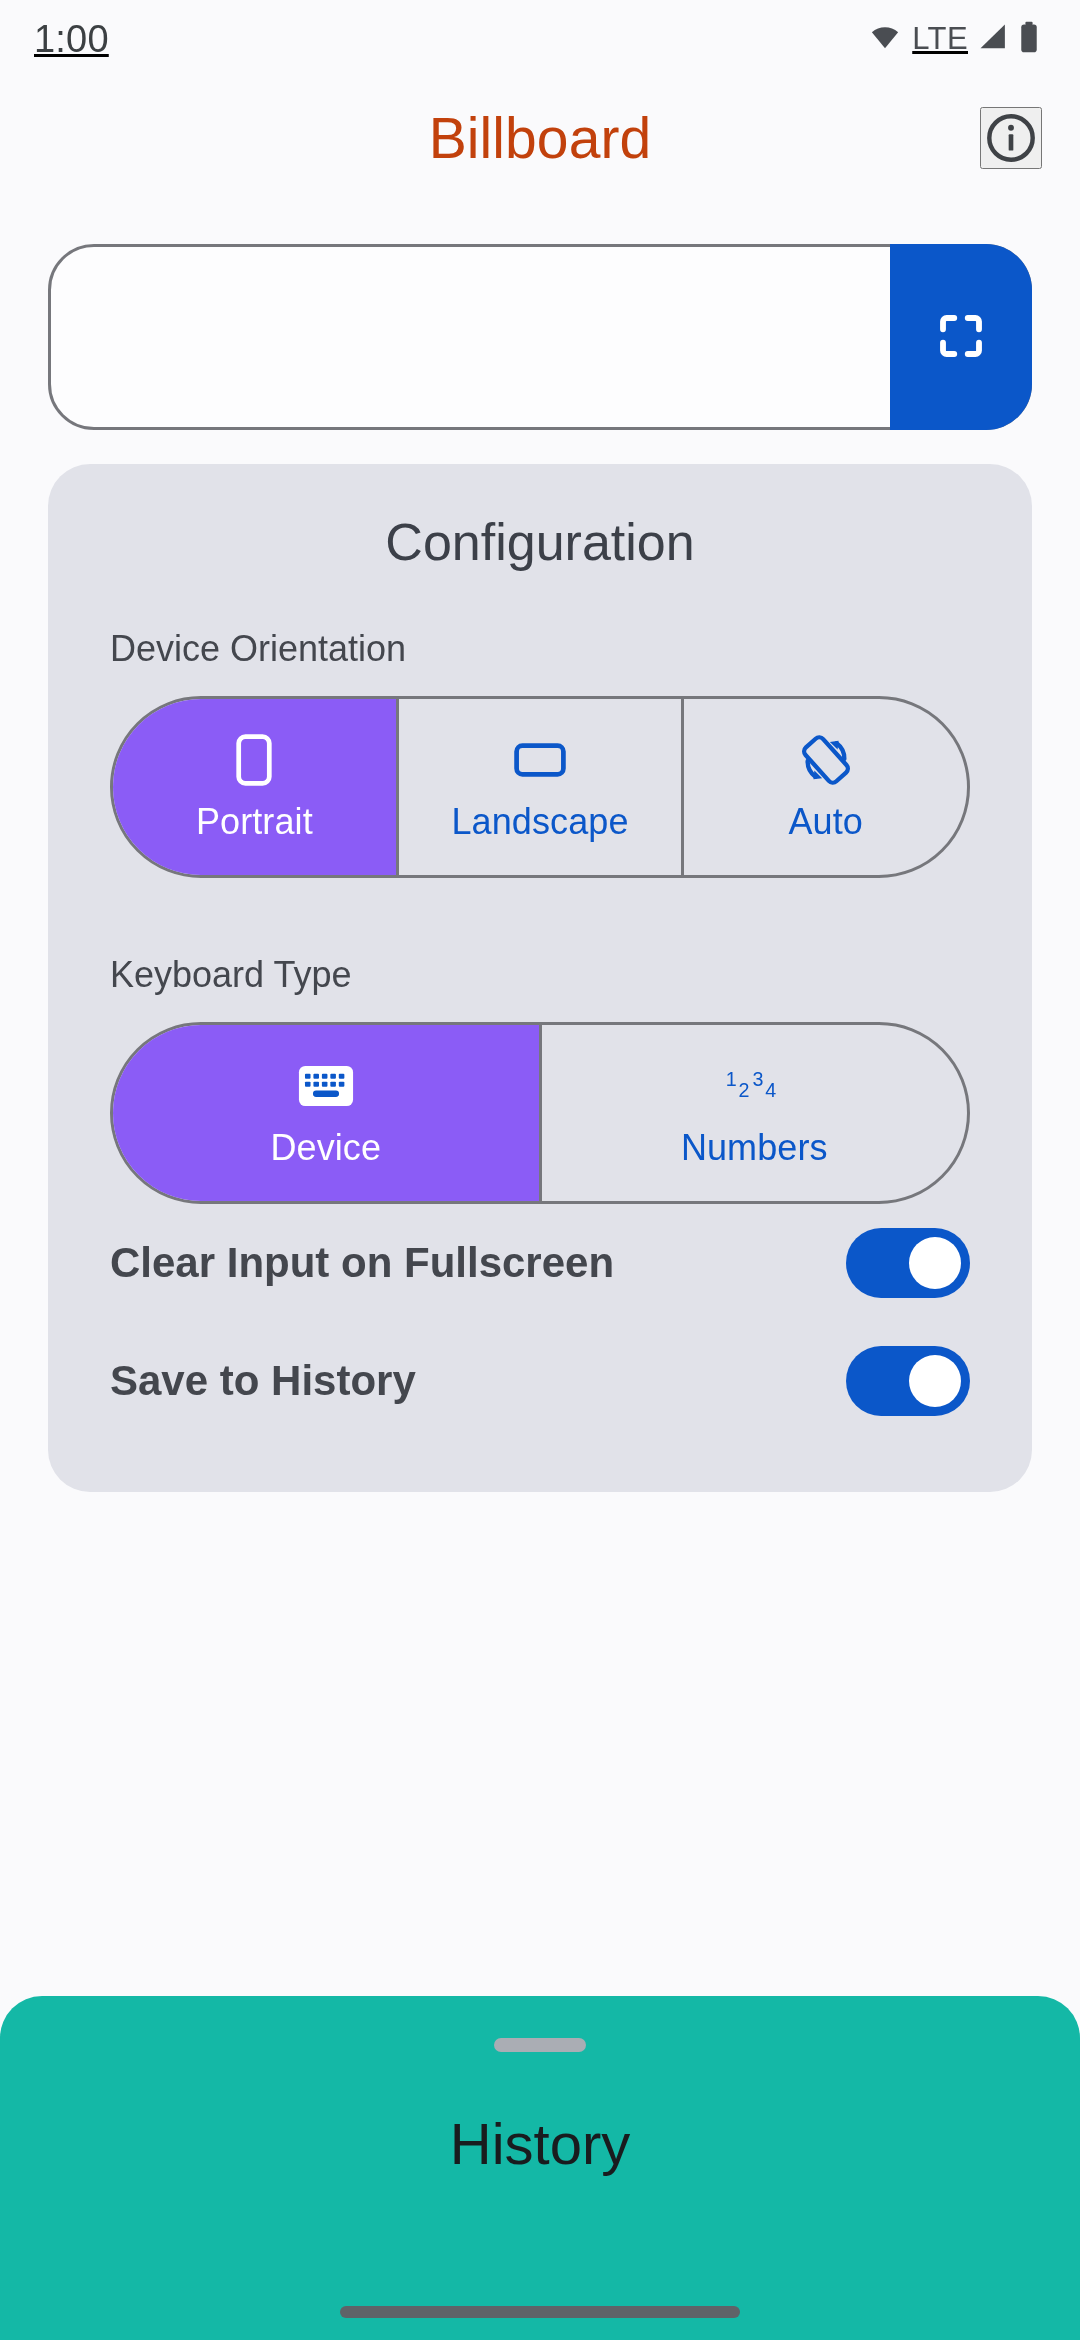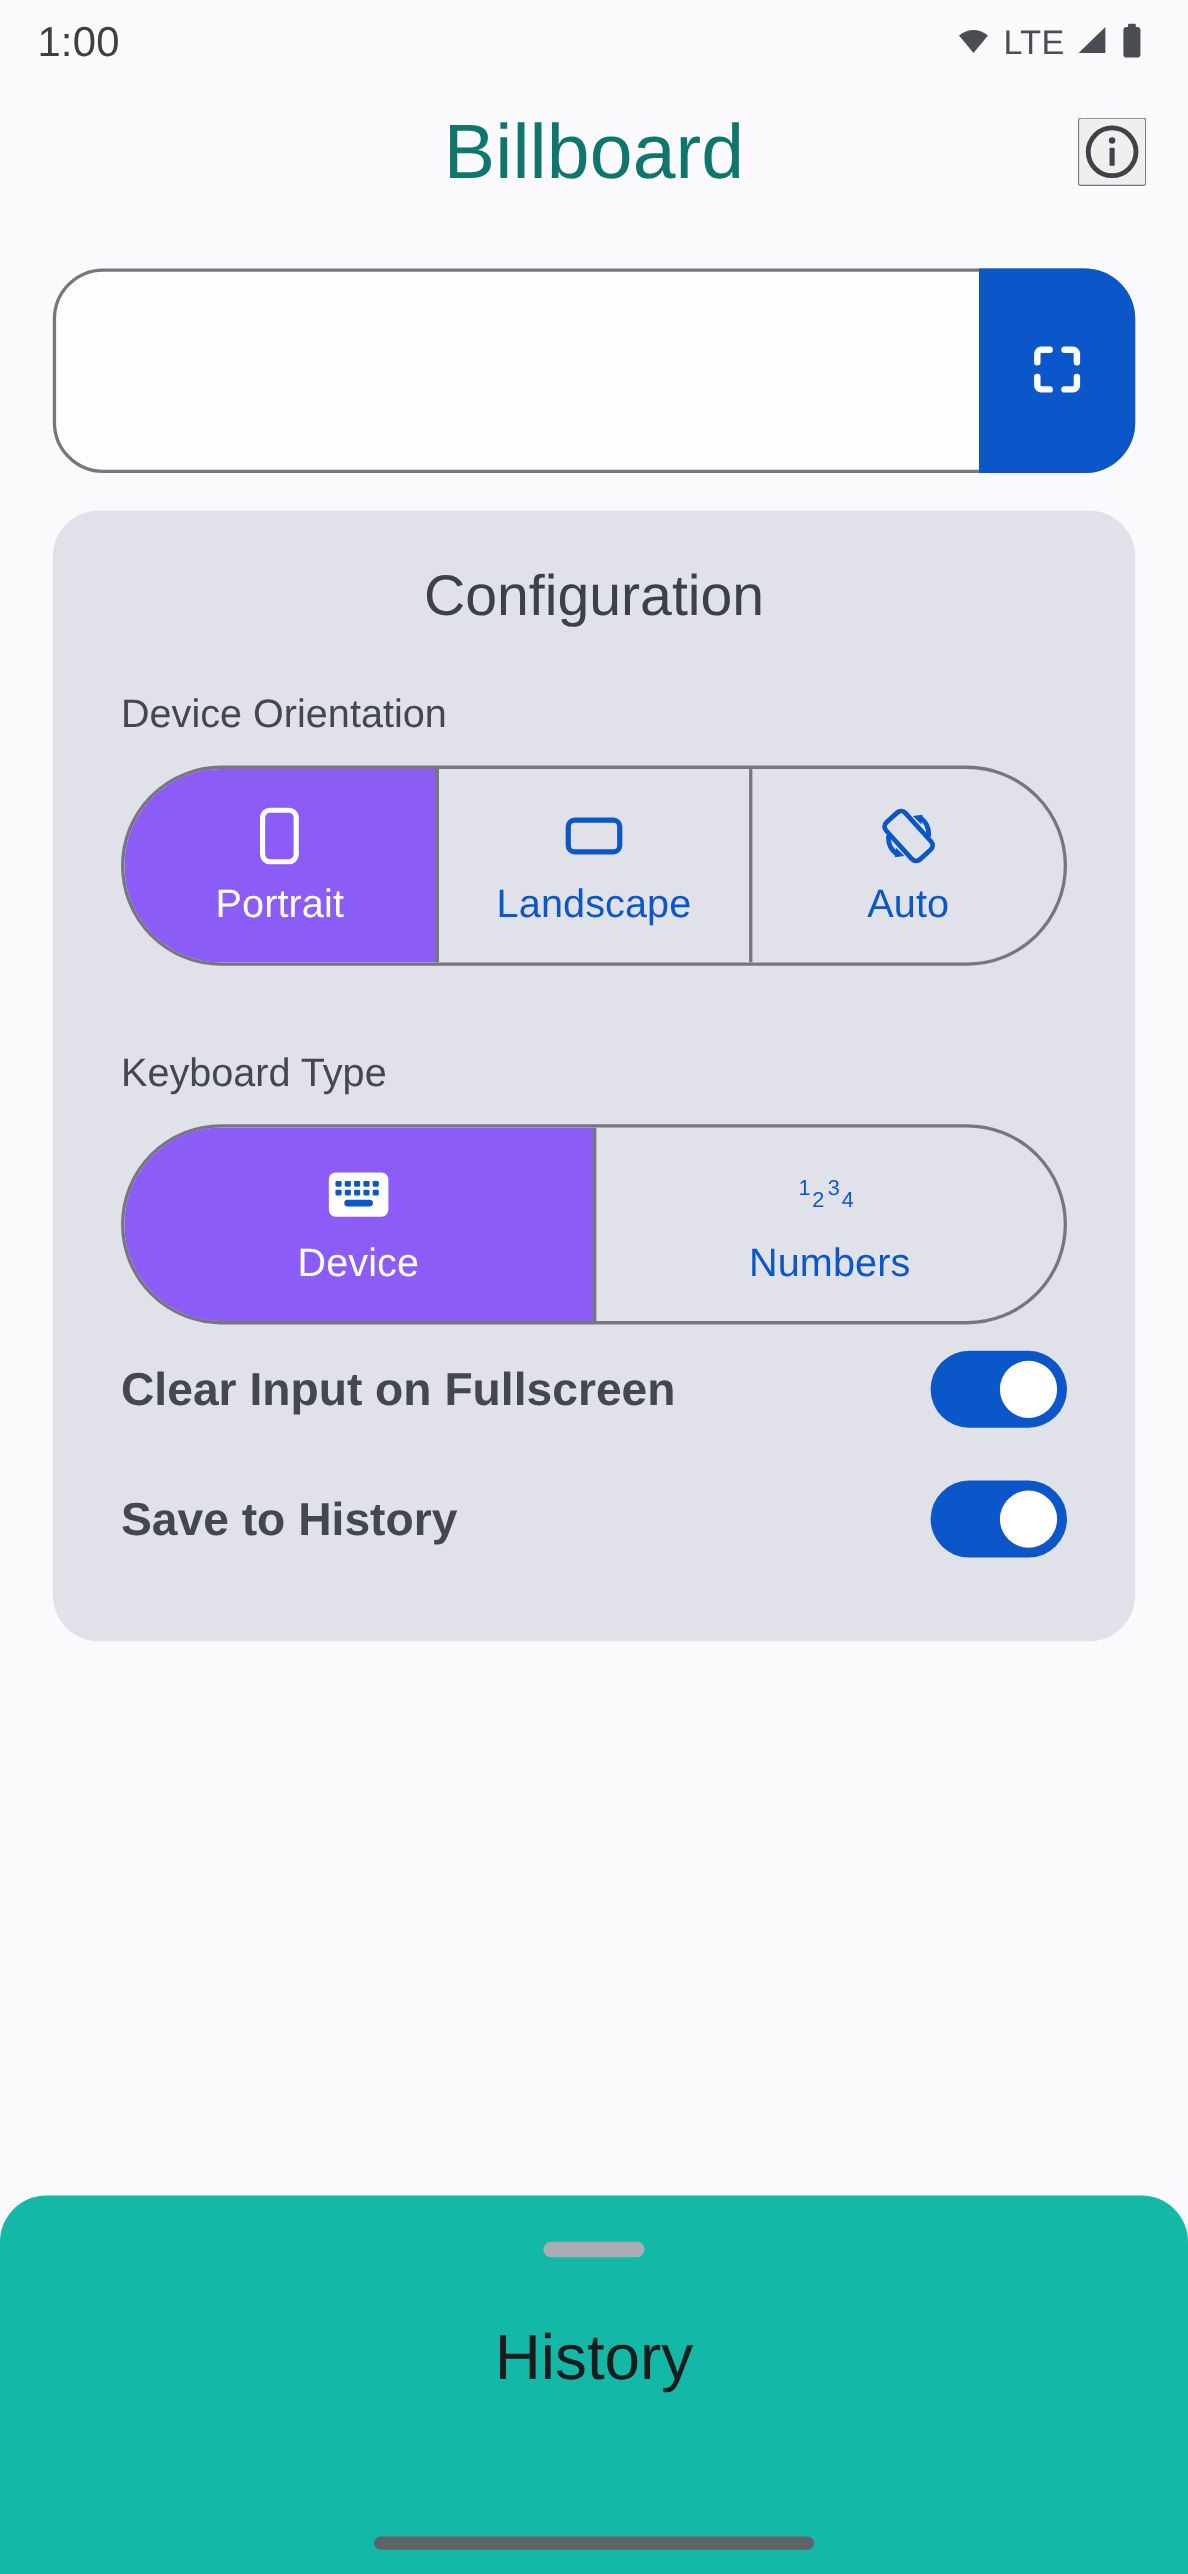--- a/index.html
+++ b/index.html
@@ -17,20 +17,21 @@
     -webkit-font-smoothing: antialiased;
   }
 
   
   .status-bar {
     height: 78px;
     display: flex;
     align-items: center;
     justify-content: space-between;
     padding: 0 40px 0 34px;
+    text-decoration: underline;
   }
   .status-time {
     font-size: 38px;
     color: #3C4043;
     letter-spacing: 0.2px;
   }
   .status-right {
     display: flex;
     align-items: center;
     gap: 8px;
@@ -43,22 +44,22 @@
 
   
   .app-bar {
     height: 120px;
     position: relative;
     display: flex;
     align-items: center;
     justify-content: center;
   }
   .app-title {
-    font-size: 70px;
-    color: #0f766e;
+    font-size: 57px;
+    color: #c2410c;
     font-weight: 400;
     letter-spacing: 0.1px;
   }
   .info-btn {
     position: absolute;
     right: 38px;
     top: 50%;
     transform: translateY(-50%);
     width: 62px;
     height: 62px;

